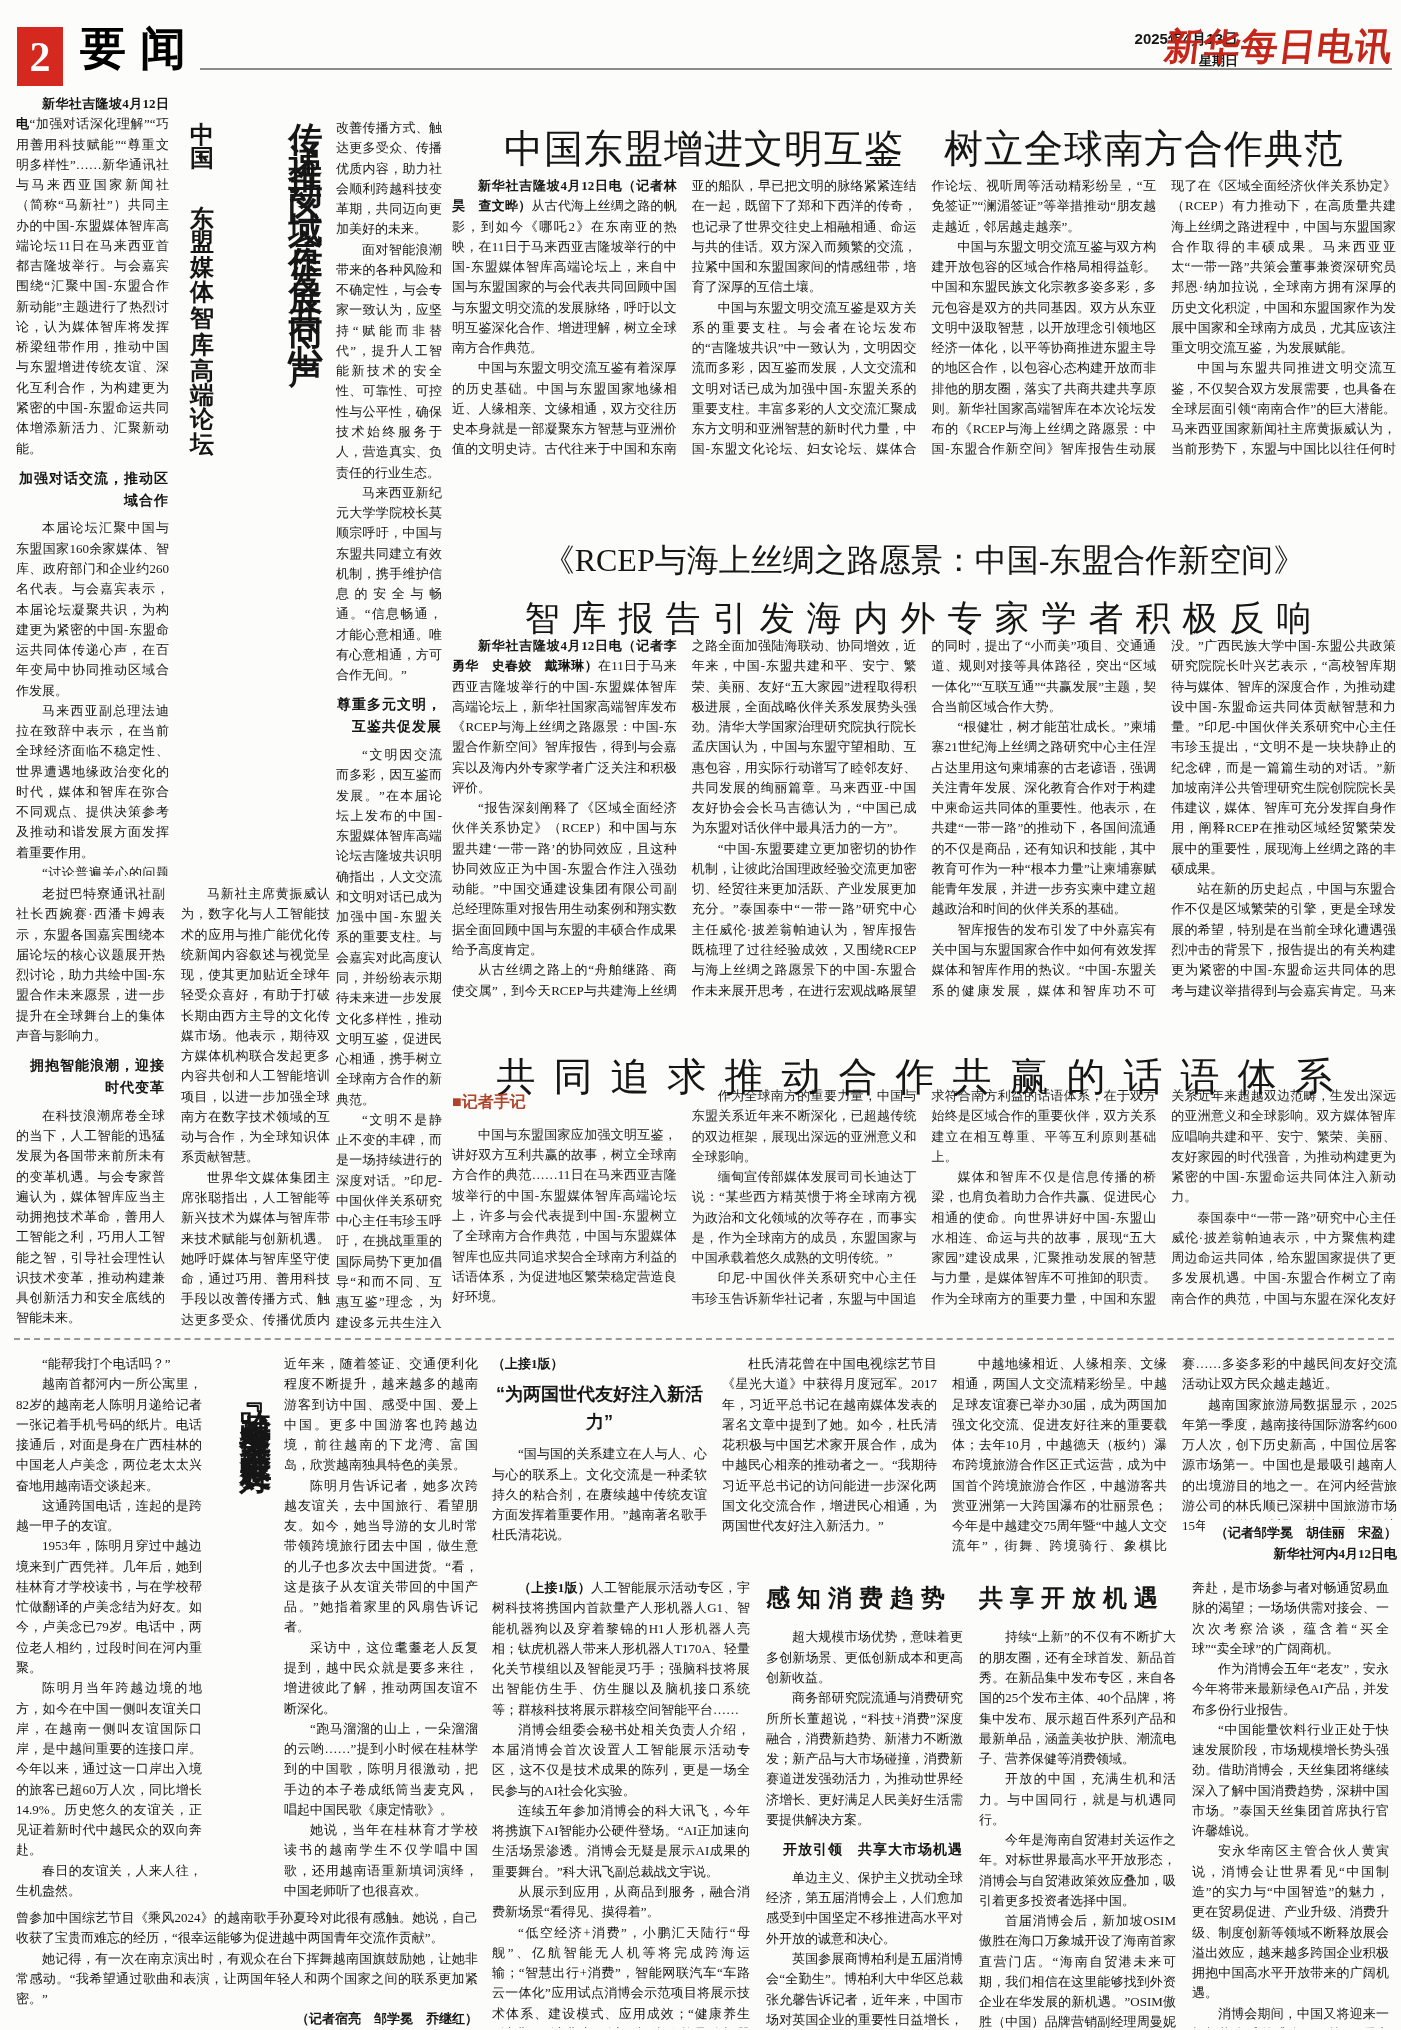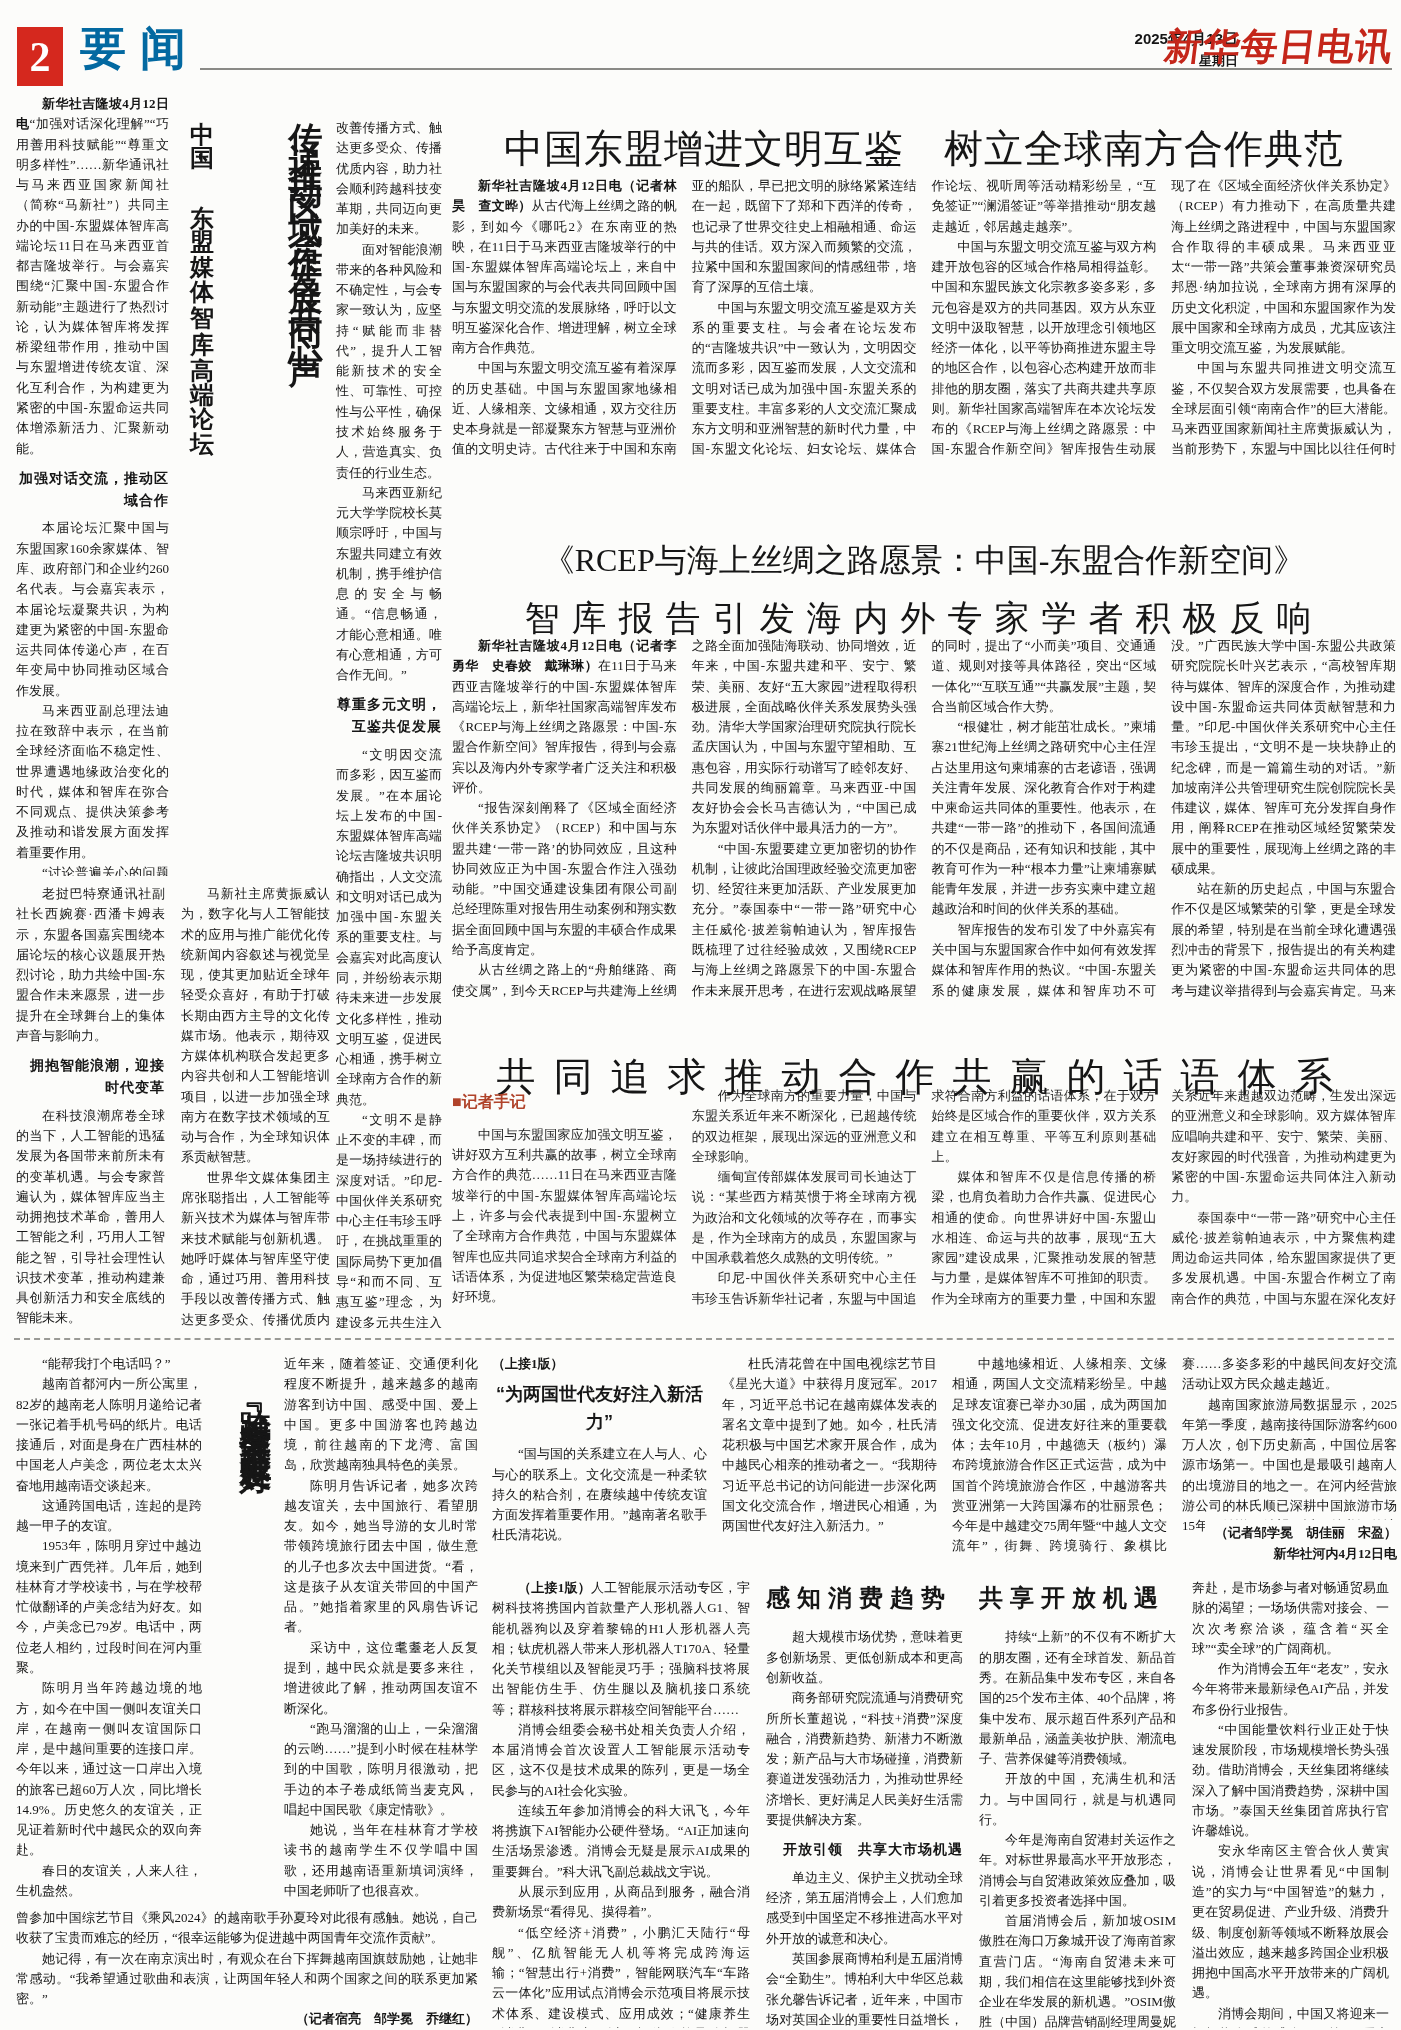--- a/index.html
+++ b/index.html
@@ -2,21 +2,21 @@
 <html><head>
 <meta charset="utf-8">
 <style>
   html,body{margin:0;padding:0;background:#e8e8e4;}
   .page{position:relative;width:1401px;height:2030px;background:#fcfcfa;margin:0 auto;
         font-family:"Liberation Serif","DejaVu Serif",serif;color:#161616;overflow:hidden;}
   .abs{position:absolute;}
   
   .pnum{left:17px;top:27px;width:46px;height:59px;background:#d5281e;color:#fff;
         display:flex;align-items:center;justify-content:center;font-size:42px;font-weight:bold;}
-  .section-title{left:80px;top:18px;font-size:46px;font-weight:bold;color:#0369a1;letter-spacing:14px;}
+  .section-title{left:80px;top:18px;font-size:46px;font-weight:bold;color:#000000;letter-spacing:14px;}
   .header-rule{left:200px;top:68px;width:1192px;border-top:2px solid #8a8a86;}
   .date-block{right:163px;top:30px;text-align:right;font-family:"Liberation Sans",sans-serif;font-weight:bold;}
   .date-line1{font-size:15px;}
   .date-line2{font-size:13px;margin-top:3px;}
   .masthead{right:8px;top:22px;color:#c4261a;font-size:37px;font-weight:bold;transform:skewX(-7deg);letter-spacing:1px;}
   
   .body-col{font-size:13px;line-height:1.56;text-align:justify;overflow:hidden;}
   .body-col p{margin:0;text-indent:2em;}
   .body-col p.cont{text-indent:0;}
   .body-col p.subhead{font-family:"Liberation Sans",sans-serif;font-weight:bold;font-size:14px;

